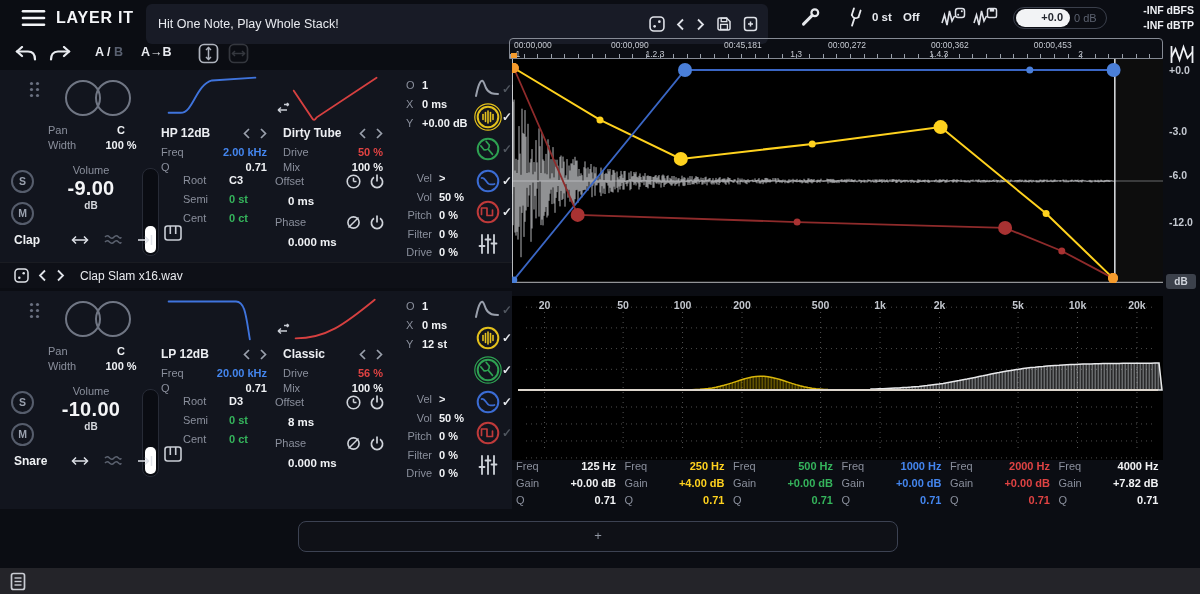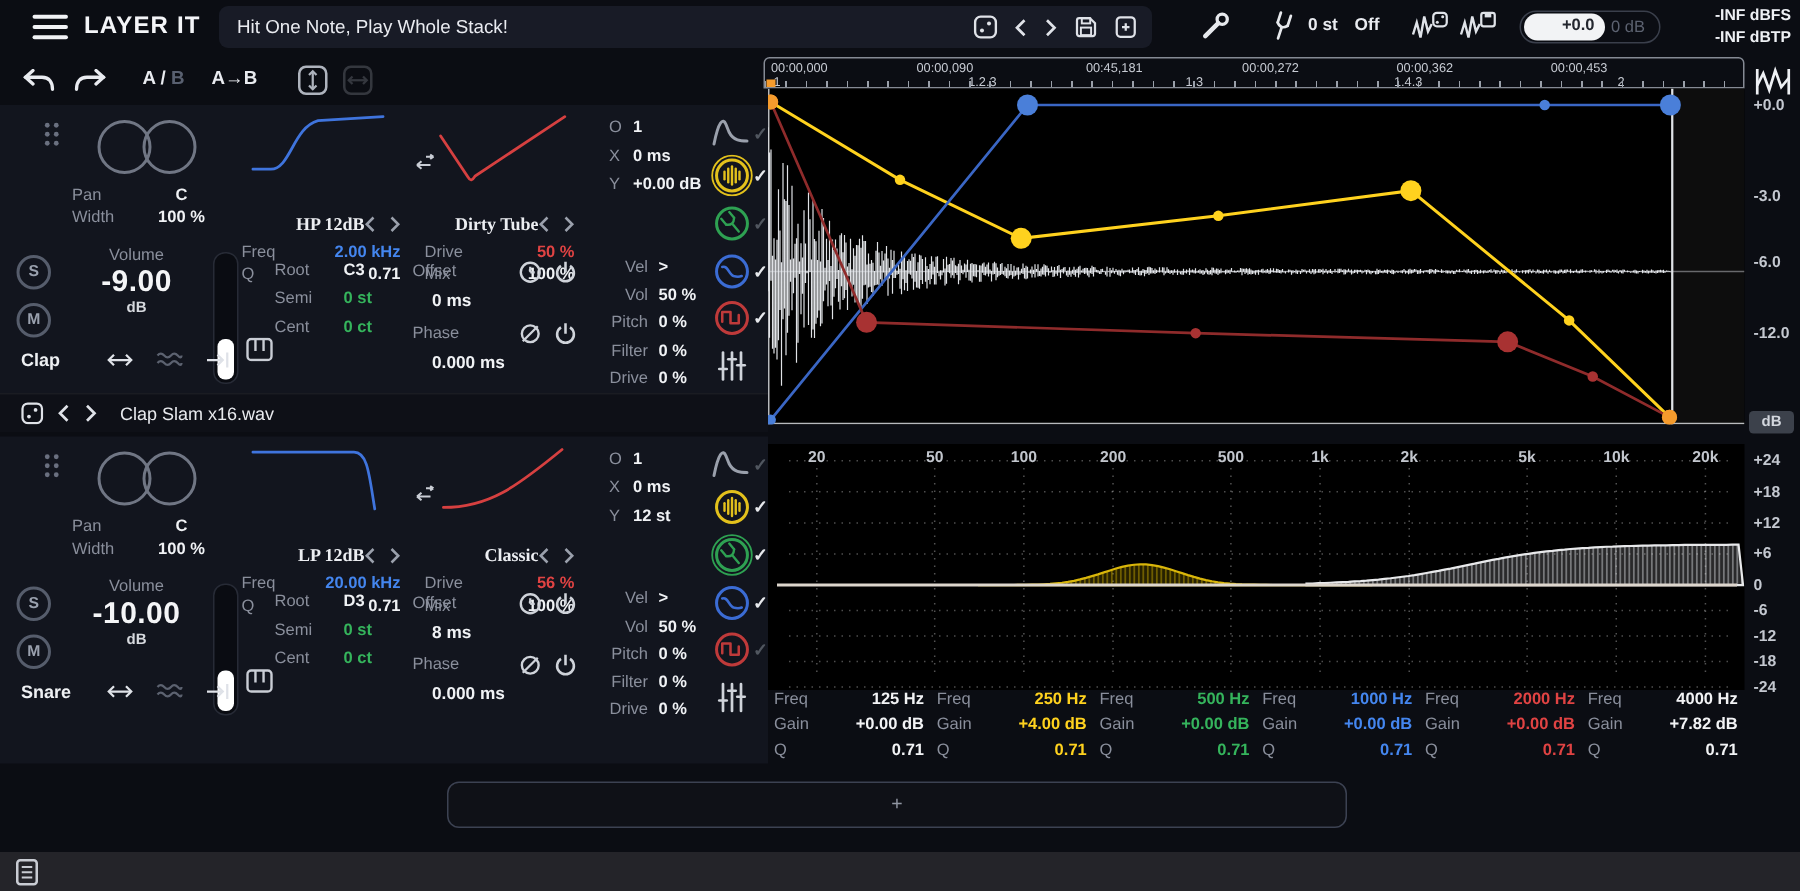--- a/index.html
+++ b/index.html
@@ -10,21 +10,21 @@
   .dim { color:#7d828f; }
   .lbl { color:#8a8f9c; font-size:11px; }
   .val { color:#f0f2f5; font-size:11px; }
   .blue { color:#4486ef !important; }
   .red  { color:#e04343 !important; }
   .green{ color:#35b45c !important; }
 
   
   .topbar { position:absolute; left:0; top:0; width:1200px; height:36px; background:#0b0d13; }
   .logo { position:absolute; left:56px; top:9px; font-size:16px; font-weight:700; letter-spacing:.8px; color:#f4f5f8; }
-  .preset-box { position:absolute; left:146px; top:4px; width:622px; height:28px; background:#181b26;
+  .preset-box { position:absolute; left:146px; top:4px; width:622px; height:40px; background:#181b26;
     border-radius:6px; display:flex; align-items:center; padding:0 10px 0 12px; }
   .preset-name { font-size:12.5px; color:#e9ebf0; flex:0 0 auto; }
   .preset-icons { margin-left:auto; display:flex; align-items:center; gap:11px; }
   .gain-pill { position:absolute; left:1013px; top:7px; width:94px; height:22px; border:1px solid #3a3f4b;
     border-radius:11px; display:flex; align-items:center; overflow:hidden; }
   .gain-handle { width:54px; height:18px; margin-left:2px; background:#f2f3f5; border-radius:9px;
     color:#23262e; font-size:11px; text-align:right; padding:2px 7px 0 0; font-weight:600;}
   .gain-rest { color:#5c6270; font-size:11px; padding-left:4px; }
   .meters { position:absolute; right:6px; top:3px; text-align:right; font-size:10.5px; font-weight:700;
     line-height:15px; color:#eef0f4; }
@@ -44,21 +44,21 @@
   .knoblbl .row .lbl { width:46px; }
   .knoblbl .row .val { width:54px; text-align:center; font-weight:600; }
   .blkhead { font-size:12px; font-weight:700; color:#eceef2; }
   .chev { color:#9aa0ac; }
   .fblock { position:absolute; left:161px; top:4px; width:106px; }
   .dblock { position:absolute; left:283px; top:4px; width:100px; }
   .fdrows { margin-top:3px; }
   .fdrows .row { display:flex; height:15px; align-items:center; }
   .fdrows .row .lbl { flex:1; }
   .fdrows .row .val { font-weight:600; }
-  .headrow { display:flex; align-items:center; justify-content:flex-end; height:16px; margin-top:19px;font-family:Liberation Serif, serif;}
+  .headrow { display:flex; align-items:center; justify-content:space-between; height:16px; margin-top:3px;}
   .smbtn { position:absolute; left:11px; width:23px; height:23px; border:2px solid #565d6c; border-radius:50%;
     color:#9aa1ae; font-size:10.5px; font-weight:700; text-align:center; line-height:19px; }
   .volblock { position:absolute; left:44px; top:94px; width:94px; text-align:center; }
   .volblock .l { font-size:11px; color:#8a8f9c; }
   .volblock .v { font-size:20px; font-weight:700; color:#f4f5f7; line-height:24px; letter-spacing:.3px;}
   .volblock .u { font-size:10px; font-weight:700; color:#d6d9de; }
   .slider { position:absolute; left:142px; top:98px; width:17px; height:88px; border:1.5px solid #272b36;
     border-radius:8px; background:#0a0c12; }
   .slider .handle { position:absolute; left:1.5px; bottom:2px; width:11px; height:27px; background:#fff; border-radius:5px; }
   .tuneblock { position:absolute; left:163px; top:100px; width:110px;margin-left:20px; }
@@ -882,33 +882,20 @@
         <span style="left: 170.576px;">100</span>
         <span style="left: 230.02px;">200</span>
         <span style="left: 308.601px;">500</span>
         <span style="left: 368.046px;">1k</span>
         <span style="left: 427.49px;">2k</span>
         <span style="left: 506.071px;">5k</span>
         <span style="left: 565.516px;">10k</span>
         <span style="left: 624.96px;">20k</span>
       </div>
   </div>
-  <div class="rscale" style="top:290px;height:175px">
-    <div id="eq-scale-labels">
-        <span style="top: 11.2px;">+24</span>
-        <span style="top: 31.9px;">+18</span>
-        <span style="top: 52.6px;">+12</span>
-        <span style="top: 73.3px;">+6</span>
-        <span style="top: 94px;">0</span>
-        <span style="top: 110.98px;">-6</span>
-        <span style="top: 127.96px;">-12</span>
-        <span style="top: 144.94px;">-18</span>
-        <span style="top: 161.92px;">-24</span>
-      </div>
-  </div>
 
   <div id="eq-readout">
       <div class="eqcol" style="left: 0px;">
         <div class="r" style="top: 2px;"><span class="l">Freq</span><span class="v" style="color: rgb(242, 243, 245);">125 Hz</span></div>
         <div class="r" style="top: 19px;"><span class="l">Gain</span><span class="v" style="color: rgb(242, 243, 245);">+0.00 dB</span></div>
         <div class="r" style="top: 36px;"><span class="l">Q</span><span class="v" style="color: rgb(242, 243, 245);">0.71</span></div>
       </div>
       <div class="eqcol" style="left: 108.5px;">
         <div class="r" style="top: 2px;"><span class="l">Freq</span><span class="v" style="color: rgb(255, 210, 30);">250 Hz</span></div>
         <div class="r" style="top: 19px;"><span class="l">Gain</span><span class="v" style="color: rgb(255, 210, 30);">+4.00 dB</span></div>

